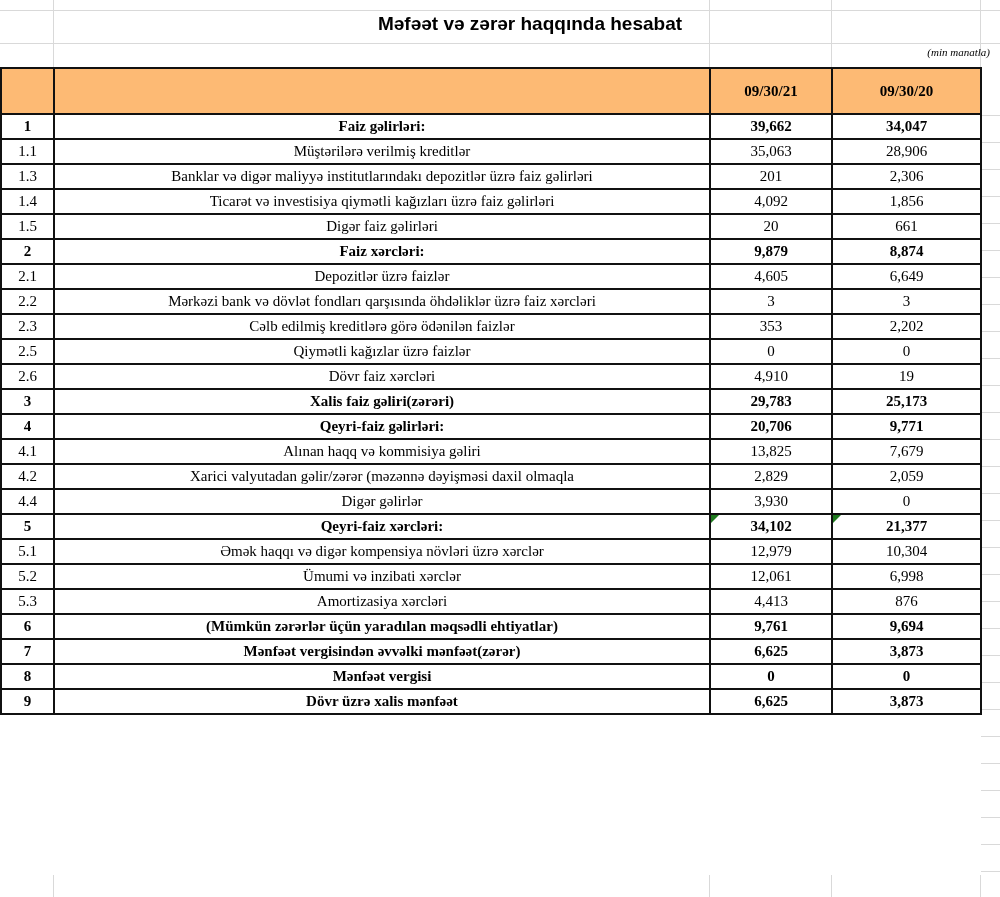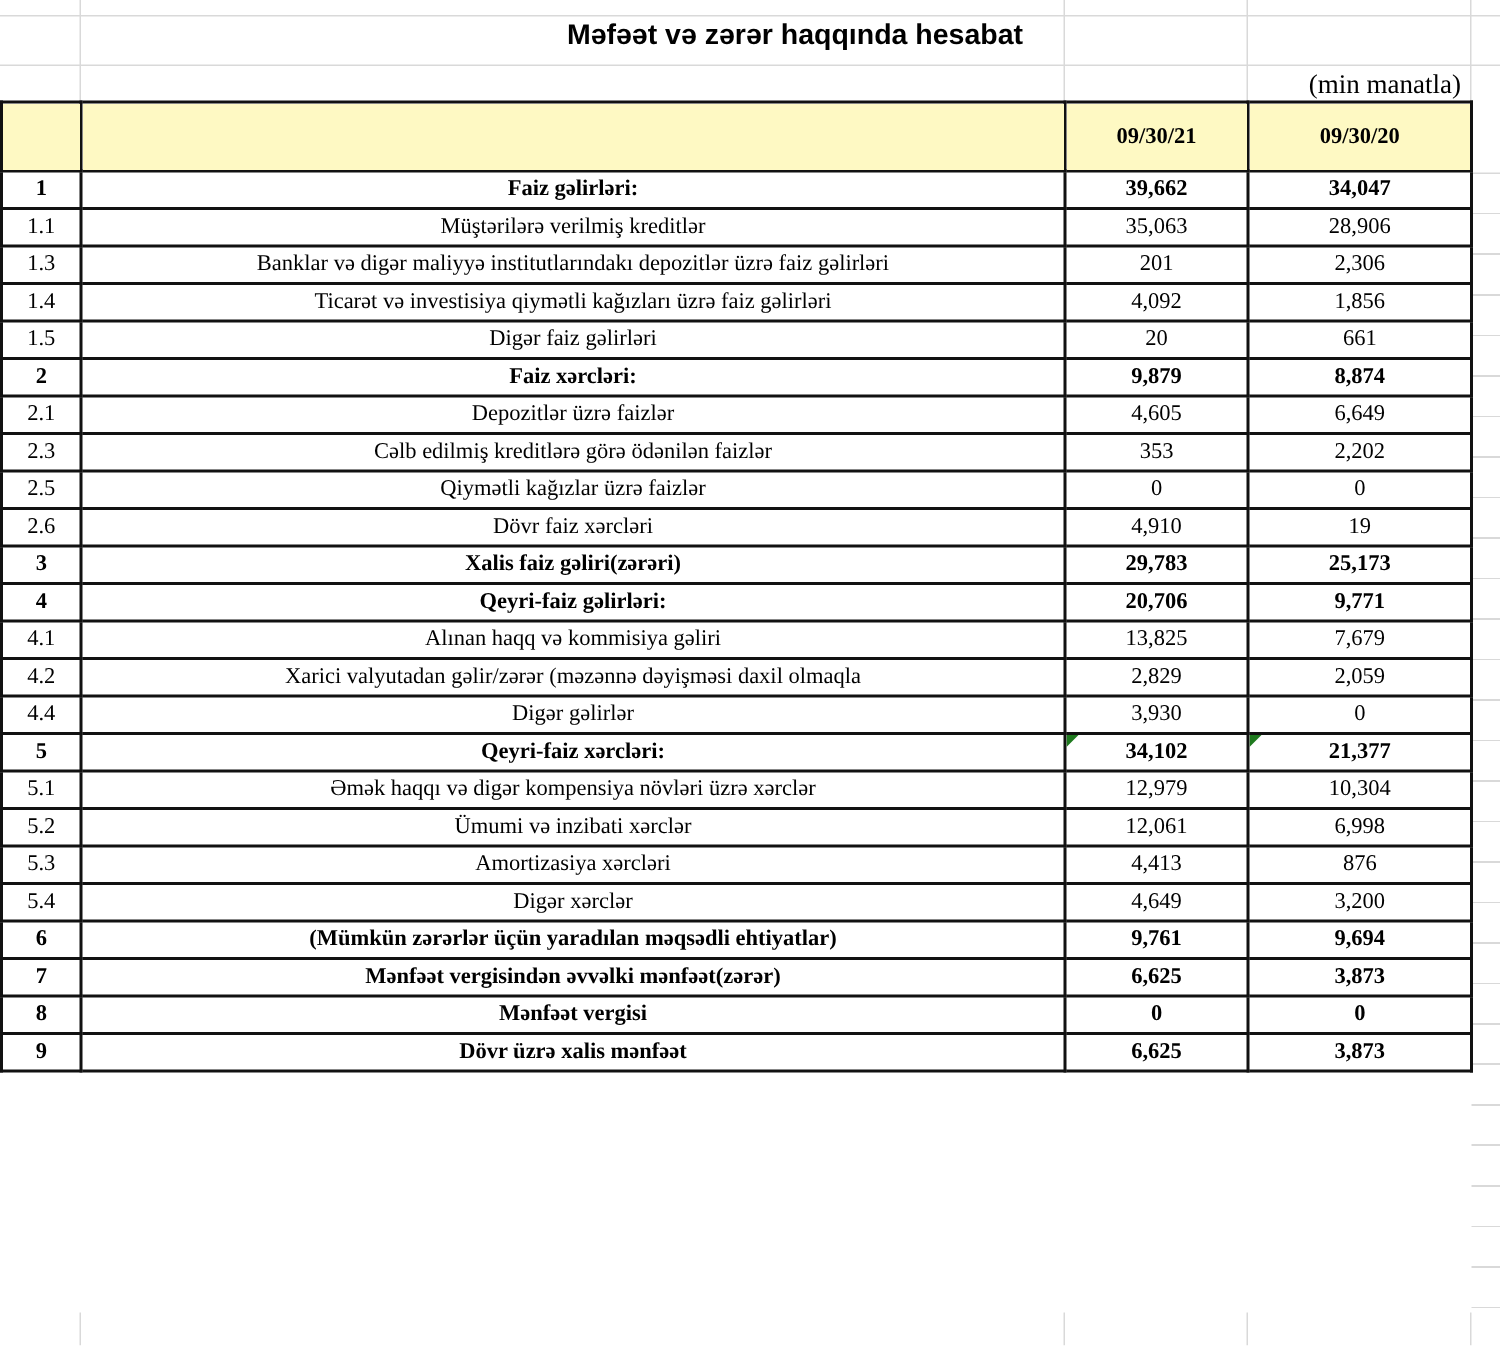--- a/index.html
+++ b/index.html
@@ -14,37 +14,37 @@
   .row-ticks{
     position:absolute;left:981px;top:115px;width:19px;height:762px;
     background:repeating-linear-gradient(to bottom,#d9d9d9 0,#d9d9d9 1px,transparent 1px,transparent 27px);
   }
   
   .title{
     position:absolute;top:13px;left:0;width:980px;text-align:center;
     font-family:"Liberation Sans",sans-serif;font-weight:bold;font-size:19px;margin-left:40px;
   }
   .subtitle{
-    position:absolute;top:46px;right:26px;font-size:18px;
+    position:absolute;top:46px;right:10px;font-style:italic;font-size:11px;
   }
   
   table.report{
     position:absolute;left:0;top:67px;width:980px;
     border-collapse:collapse;table-layout:fixed;
   }
   table.report col.c-num{width:53px;}
   table.report col.c-label{width:656px;}
   table.report col.c-v1{width:122px;}
   table.report col.c-v2{width:149px;}
   table.report th,table.report td{
     border:2px solid #111;text-align:center;vertical-align:middle;
     padding:0 3px;overflow:hidden;white-space:nowrap;position:relative;
   }
   table.report thead th{
-    height:44px;background:#fef9c3;font-weight:bold;font-size:15px;
+    height:44px;background:#fdba74;font-weight:bold;font-size:15px;
   }
   table.report tbody td{height:23px;font-size:15px;}
   table.report tr.main td{font-weight:bold;}
   .err-tri{
     position:absolute;left:0;top:0;width:0;height:0;
     border-top:8px solid #1f7a1f;border-right:8px solid transparent;
   }
 </style>
 </head>
 <body>
@@ -118,20 +118,26 @@
         <td><span>9,879</span></td>
         <td><span>8,874</span></td>
       </tr>
       <tr>
         <td><span>2.1</span></td>
         <td><span>Depozitlər üzrə faizlər</span></td>
         <td><span>4,605</span></td>
         <td><span>6,649</span></td>
       </tr>
       <tr>
+        <td><span>2.2</span></td>
+        <td><span>Mərkəzi bank və dövlət fondları qarşısında öhdəliklər üzrə faiz xərcləri</span></td>
+        <td><span>3</span></td>
+        <td><span>3</span></td>
+      </tr>
+      <tr>
         <td><span>2.3</span></td>
         <td><span>Cəlb edilmiş kreditlərə görə ödənilən faizlər</span></td>
         <td><span>353</span></td>
         <td><span>2,202</span></td>
       </tr>
       <tr>
         <td><span>2.5</span></td>
         <td><span>Qiymətli kağızlar üzrə faizlər</span></td>
         <td><span>0</span></td>
         <td><span>0</span></td>
@@ -189,26 +195,20 @@
         <td><span>Ümumi və inzibati xərclər</span></td>
         <td><span>12,061</span></td>
         <td><span>6,998</span></td>
       </tr>
       <tr>
         <td><span>5.3</span></td>
         <td><span>Amortizasiya xərcləri</span></td>
         <td><span>4,413</span></td>
         <td><span>876</span></td>
       </tr>
-      <tr>
-        <td><span>5.4</span></td>
-        <td><span>Digər xərclər</span></td>
-        <td><span>4,649</span></td>
-        <td><span>3,200</span></td>
-      </tr>
       <tr class="main">
         <td><span>6</span></td>
         <td><span>(Mümkün zərərlər üçün yaradılan məqsədli ehtiyatlar)</span></td>
         <td><span>9,761</span></td>
         <td><span>9,694</span></td>
       </tr>
       <tr class="main">
         <td><span>7</span></td>
         <td><span>Mənfəət vergisindən əvvəlki mənfəət(zərər)</span></td>
         <td><span>6,625</span></td>

